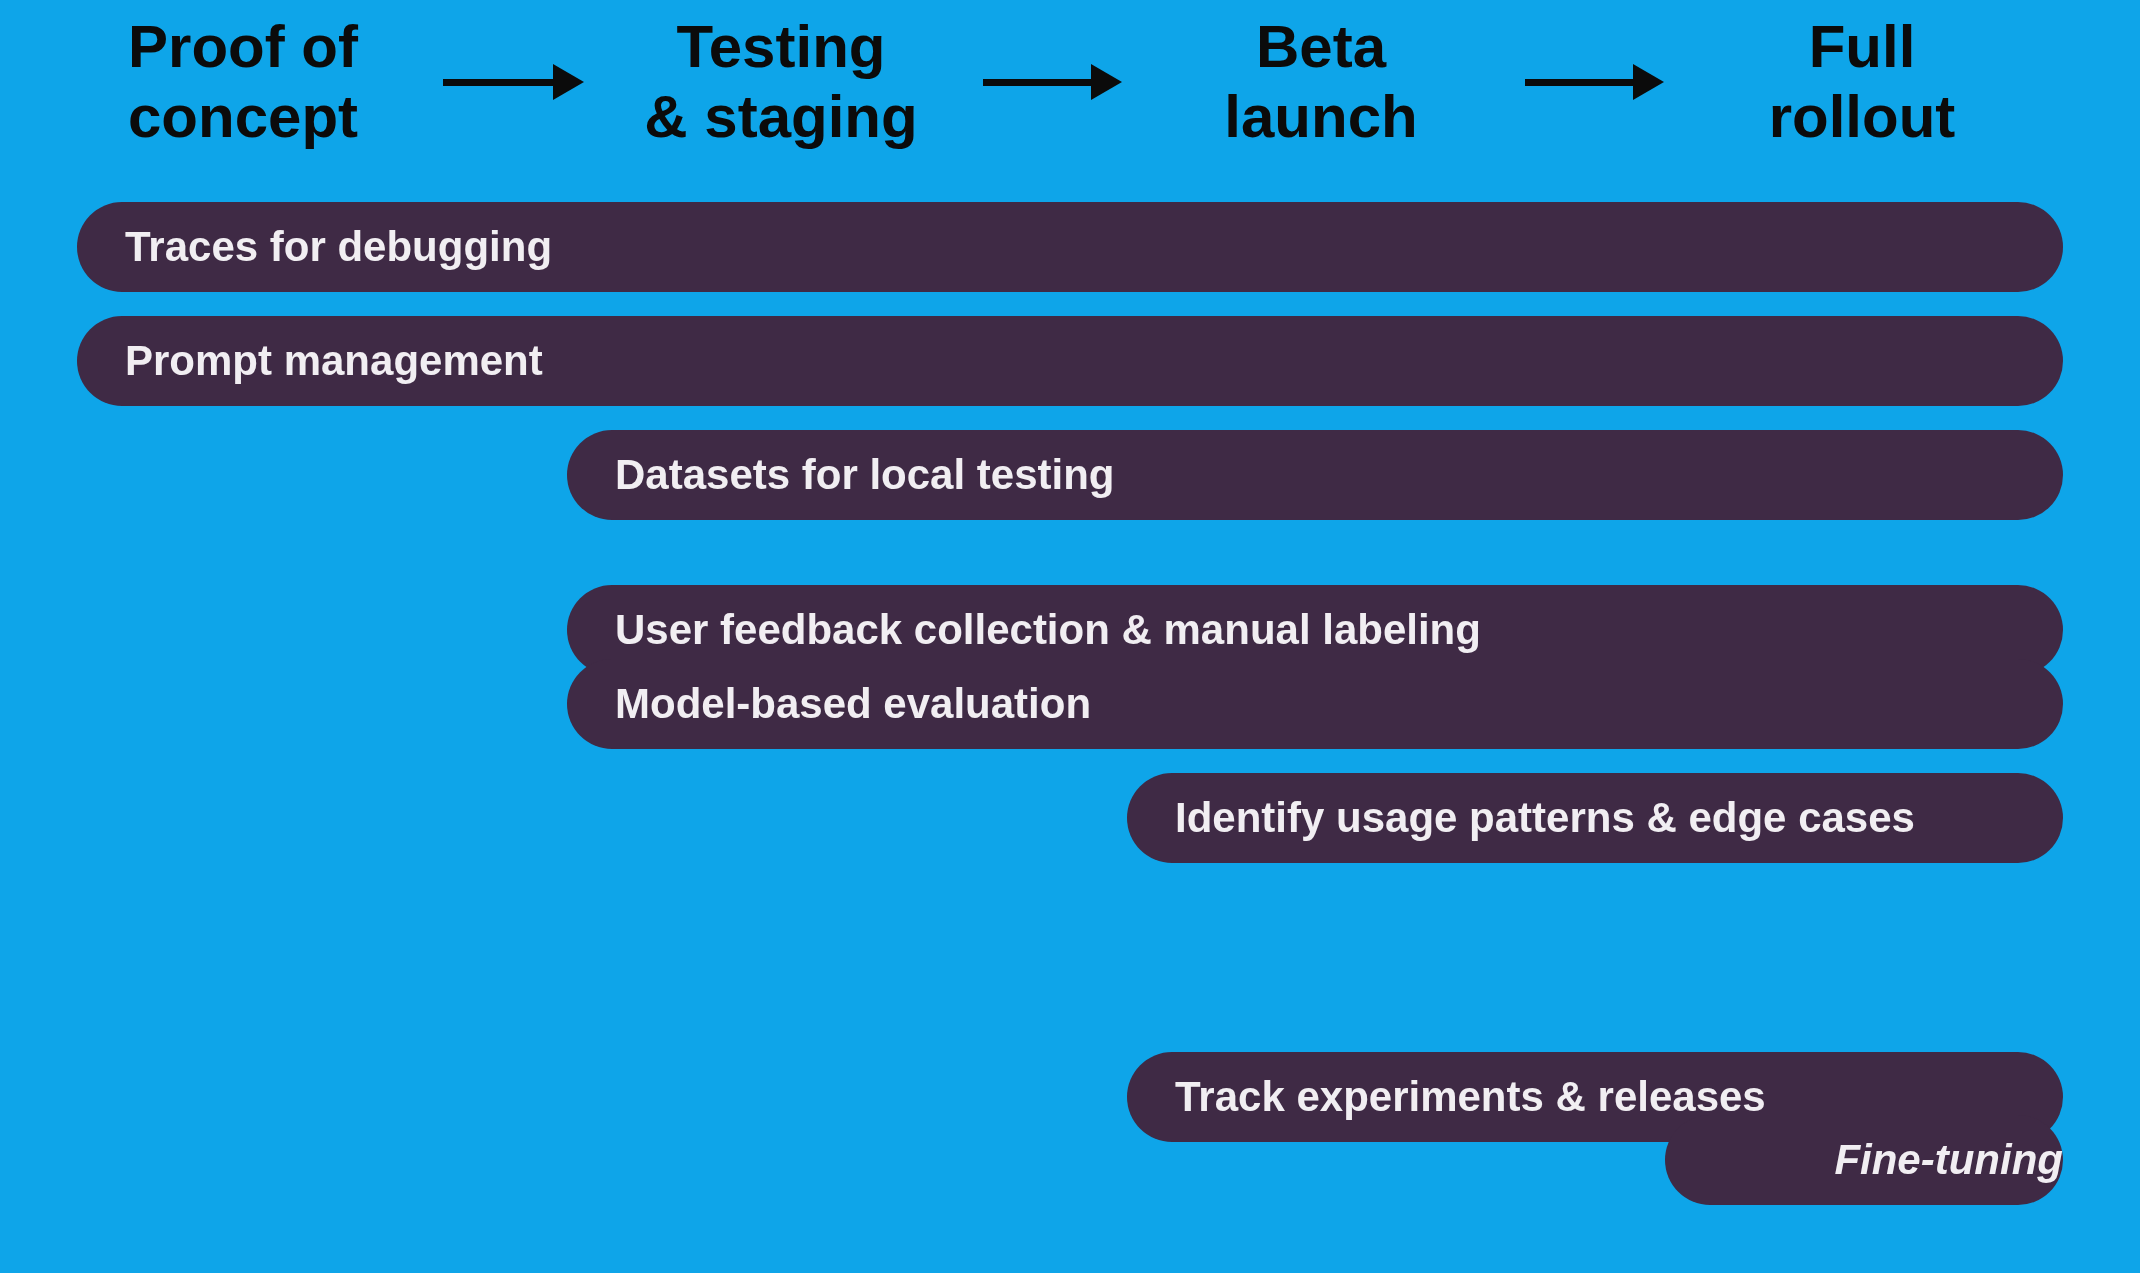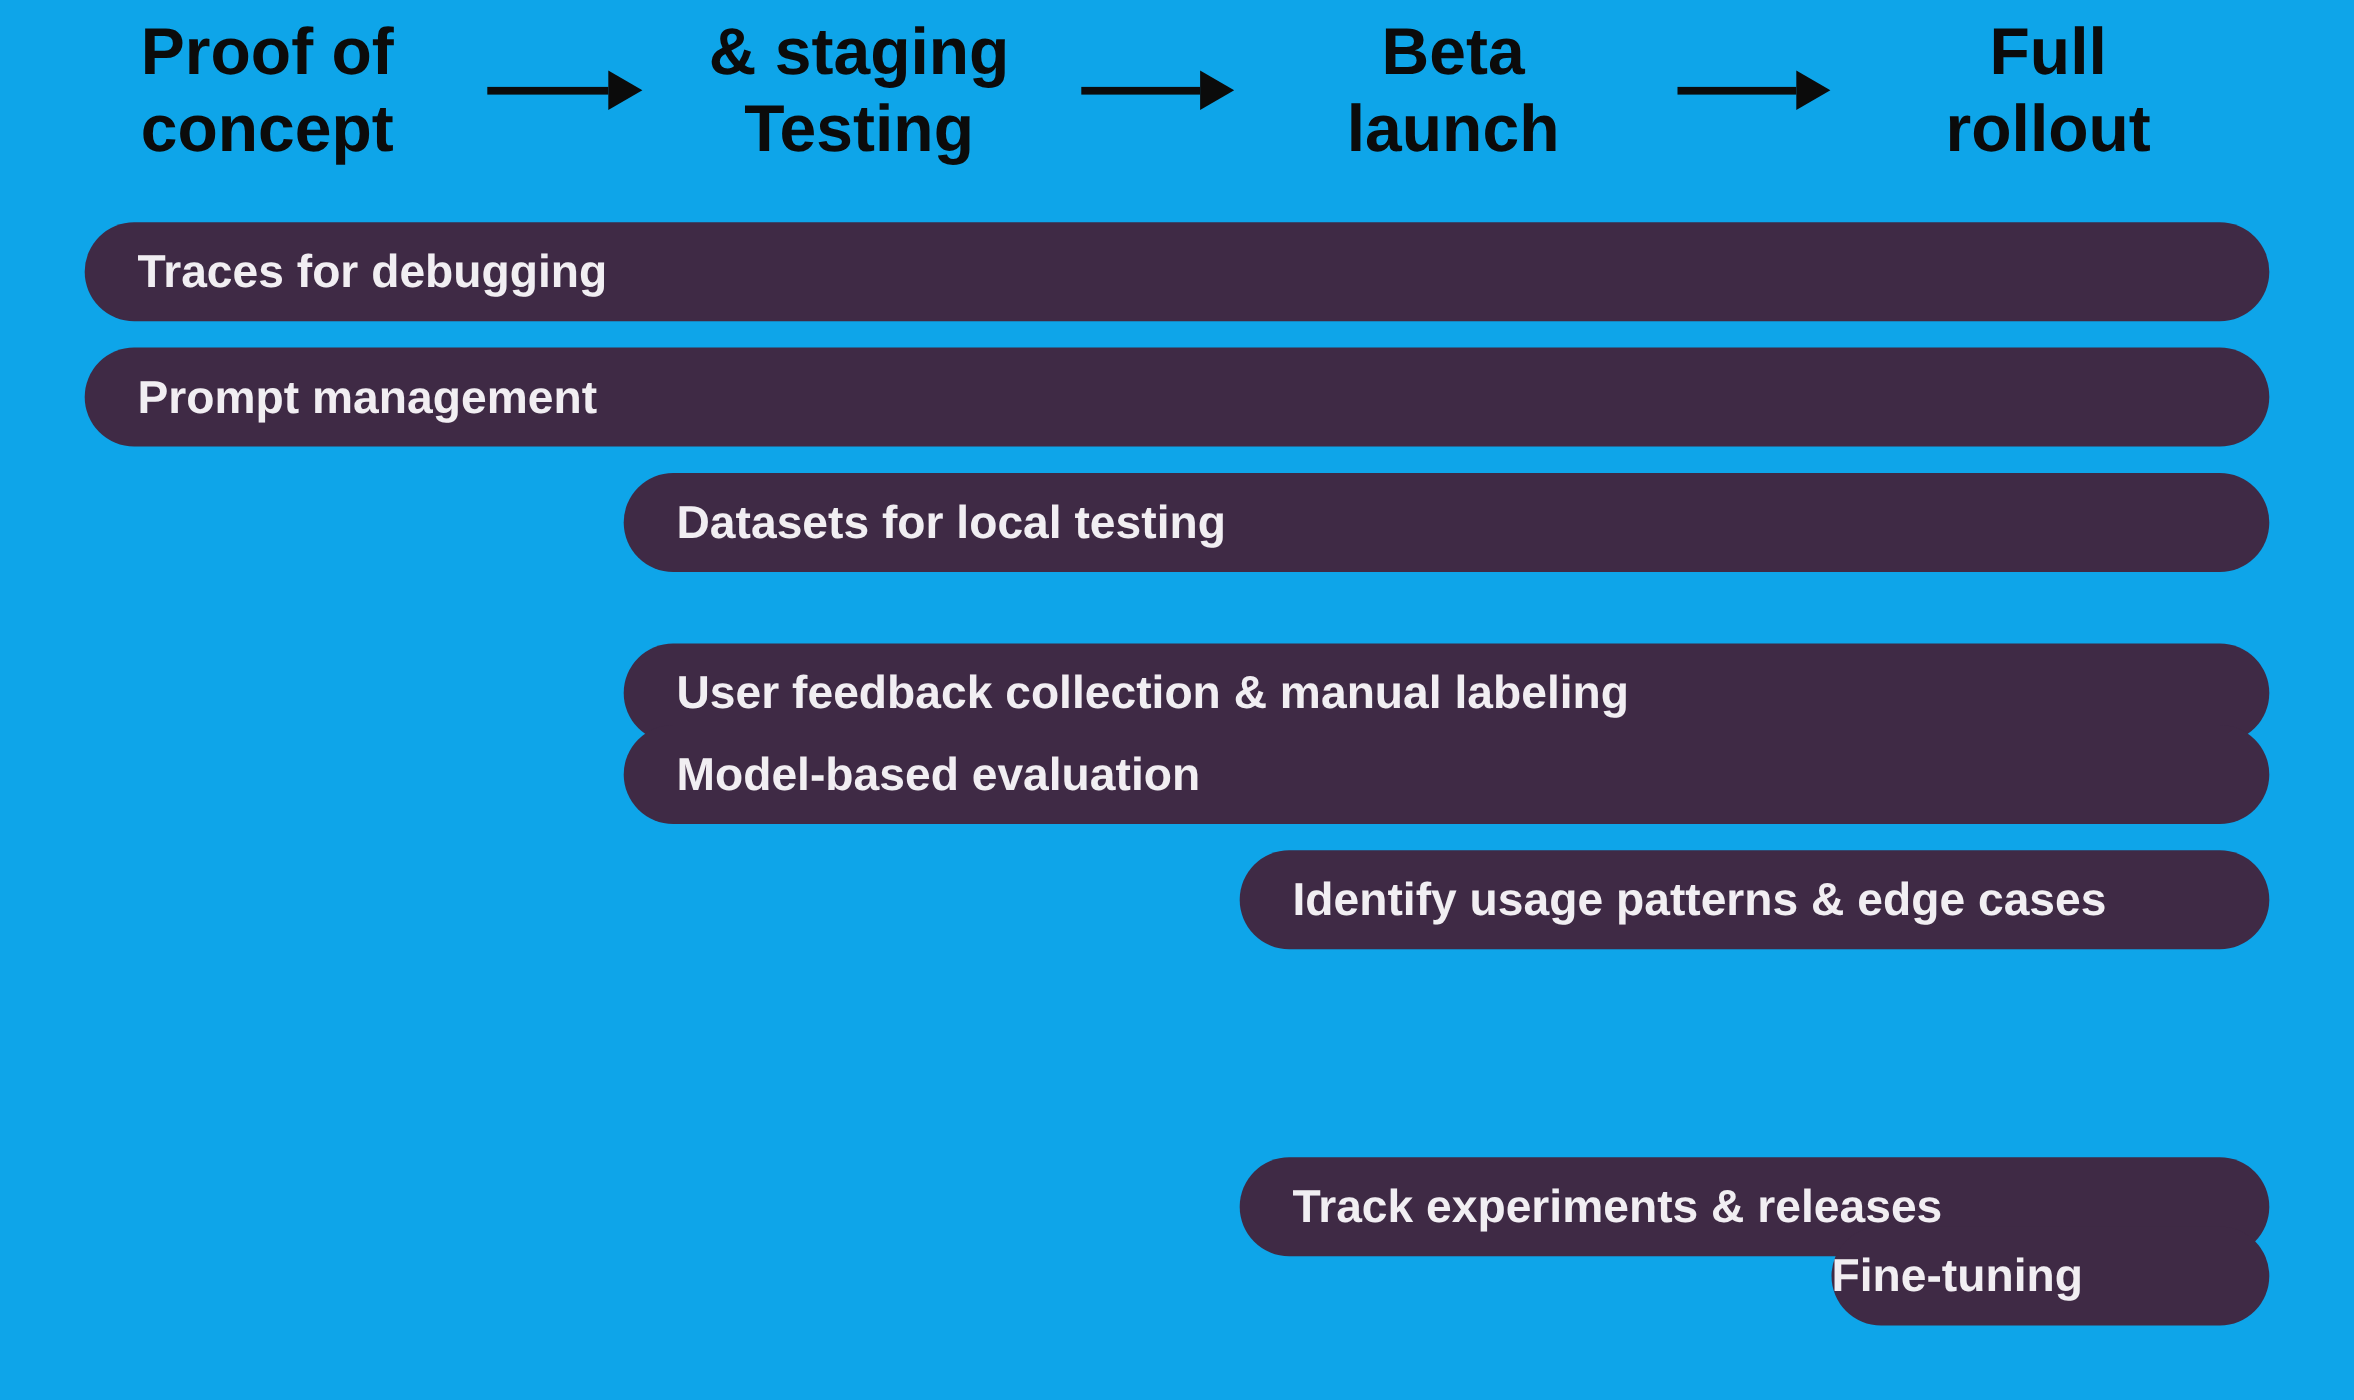--- a/index.html
+++ b/index.html
@@ -70,34 +70,34 @@
     white-space: nowrap;
   }
   .b1 { top: 202px;  left: 77px;   width: 1986px; }
   .b2 { top: 316px;  left: 77px;   width: 1986px; }
   .b3 { top: 430px;  left: 567px;  width: 1496px; }
   .b4 { top: 545px;  left: 567px;  width: 1496px; margin-top: 40px; }
   .b5 { top: 659px;  left: 567px;  width: 1496px; }
   .b6 { top: 773px;  left: 1127px; width: 936px; }
   .b7 { top: 887px;  left: 1127px; width: 936px; }
   .b8 { top: 1052px; left: 1127px; width: 936px; }
-  .b9 { top: 1115px; left: 1665px; width: 398px; justify-content: flex-start; padding: 0; }
+  .b9 { top: 1115px; left: 1665px; width: 398px; justify-content: flex-end; padding: 0; font-style: italic; }
 </style>
 </head>
 <body>
 
 <div class="canvas">
 
   <div class="stage s1">
     <span>Proof of</span>
     <span>concept</span>
   </div>
   <div class="stage s2">
+    <span>Testing</span>
     <span>&amp; staging</span>
-    <span>Testing</span>
   </div>
   <div class="stage s3">
     <span>Beta</span>
     <span>launch</span>
   </div>
   <div class="stage s4">
     <span>Full</span>
     <span>rollout</span>
   </div>
 

